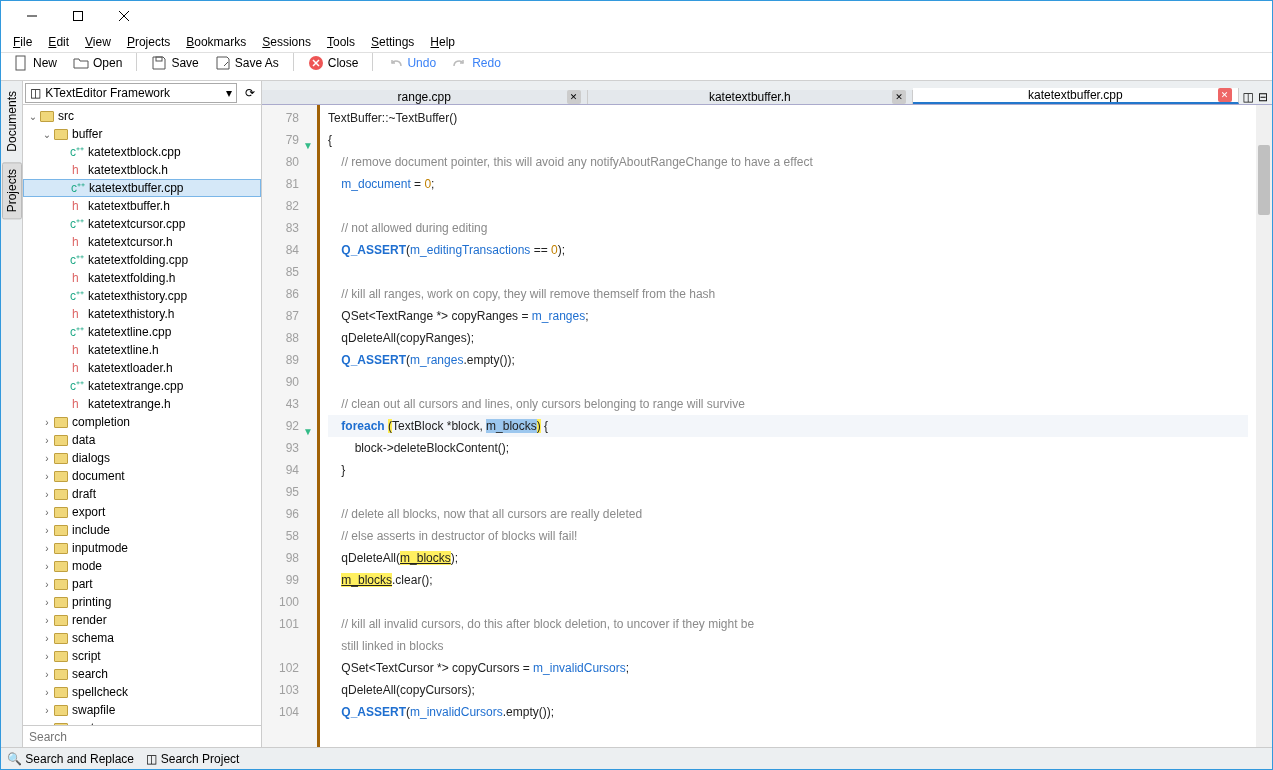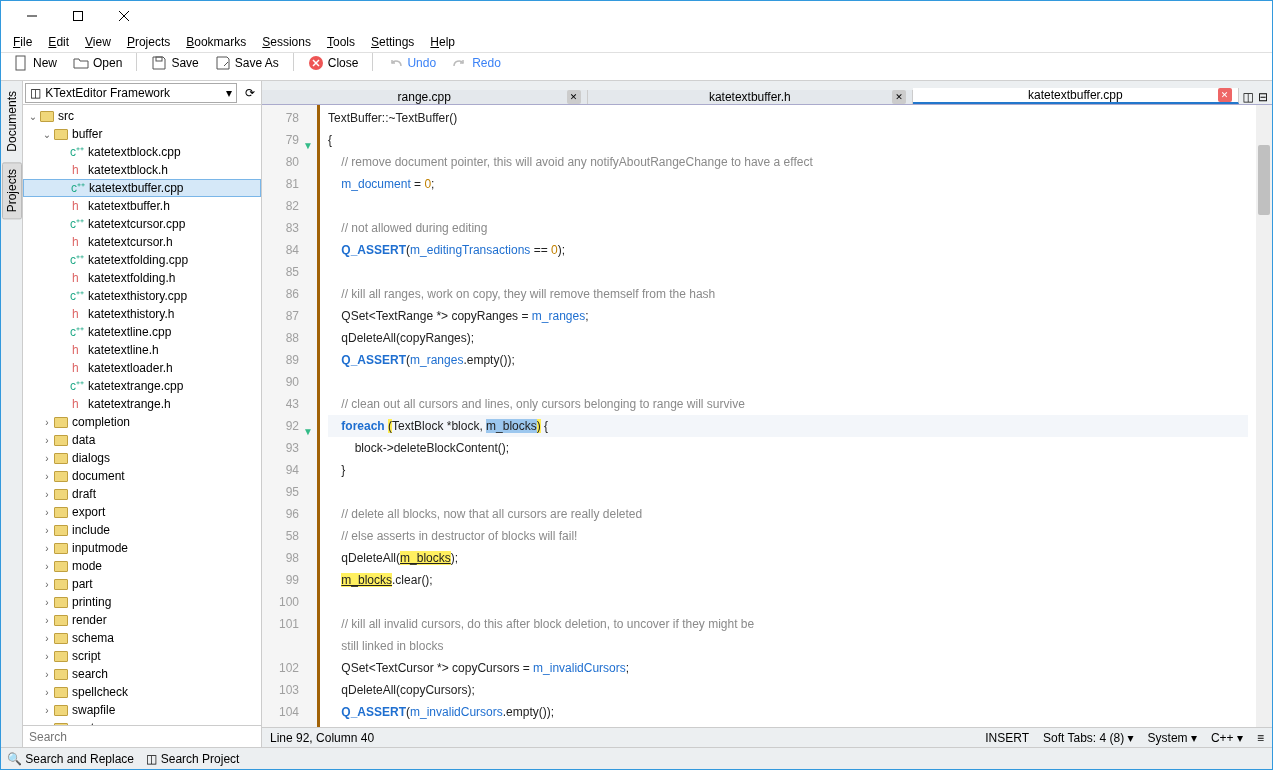--- a/index.html
+++ b/index.html
@@ -381,29 +381,19 @@
           <div class="ln"></div>
           <div class="ln">102</div>
           <div class="ln">103</div>
           <div class="ln">104</div>
         </div>
       <div class="code" id="code"><div class="line">TextBuffer::~TextBuffer()</div><div class="line">{</div><div class="line"><span class="c-comment">    // remove document pointer, this will avoid any notifyAboutRangeChange to have a effect</span></div><div class="line">    <span class="c-ident">m_document</span> = <span class="c-num">0</span>;</div><div class="line"></div><div class="line"><span class="c-comment">    // not allowed during editing</span></div><div class="line">    <span class="c-kw">Q_ASSERT</span>(<span class="c-ident">m_editingTransactions</span> == <span class="c-num">0</span>);</div><div class="line"></div><div class="line"><span class="c-comment">    // kill all ranges, work on copy, they will remove themself from the hash</span></div><div class="line">    QSet&lt;TextRange *&gt; copyRanges = <span class="c-ident">m_ranges</span>;</div><div class="line">    qDeleteAll(copyRanges);</div><div class="line">    <span class="c-kw">Q_ASSERT</span>(<span class="c-ident">m_ranges</span>.empty());</div><div class="line"></div><div class="line"><span class="c-comment">    // clean out all cursors and lines, only cursors belonging to range will survive</span></div><div class="line cursor-line">    <span class="c-kw">foreach</span> <span class="c-paren-y">(</span>TextBlock *block, <span class="c-sel">m_blocks</span><span class="c-paren-y">)</span> {</div><div class="line">        block-&gt;deleteBlockContent();</div><div class="line">    }</div><div class="line"></div><div class="line"><span class="c-comment">    // delete all blocks, now that all cursors are really deleted</span></div><div class="line"><span class="c-comment">    // else asserts in destructor of blocks will fail!</span></div><div class="line">    qDeleteAll(<span class="c-hl">m_blocks</span>);</div><div class="line">    <span class="c-hl">m_blocks</span>.clear();</div><div class="line"></div><div class="line"><span class="c-comment">    // kill all invalid cursors, do this after block deletion, to uncover if they might be</span></div><div class="line"><span class="c-comment">    still linked in blocks</span></div><div class="line">    QSet&lt;TextCursor *&gt; copyCursors = <span class="c-ident">m_invalidCursors</span>;</div><div class="line">    qDeleteAll(copyCursors);</div><div class="line">    <span class="c-kw">Q_ASSERT</span>(<span class="c-ident">m_invalidCursors</span>.empty());</div></div>
       <div class="scrollbar-v">
           <div class="scroll-thumb"></div>
         </div>
     </div>
-    <div class="statusbar">
-      <span>Line 92, Column 40</span>
-      <div class="right">
-        <span>INSERT</span>
-        <span><span>Soft Tabs: 4 (8)</span> ▾</span>
-        <span><span>System</span> ▾</span>
-        <span><span>C++</span> ▾</span>
-        <span>≡</span>
-      </div>
-    </div>
   </div>
 </div>
 
 <div class="bottombar">
   <span>🔍 <span>Search and Replace</span></span>
   <span>◫ <span>Search Project</span></span>
 </div>
 
 </body></html>

